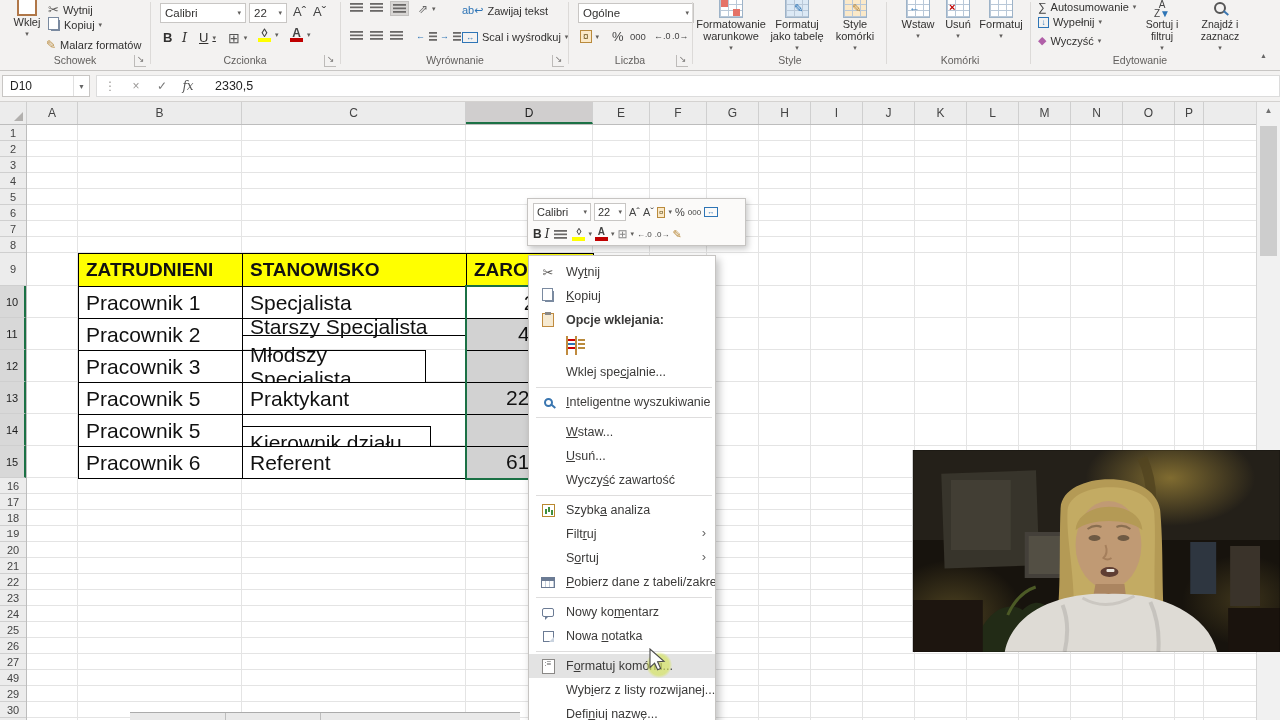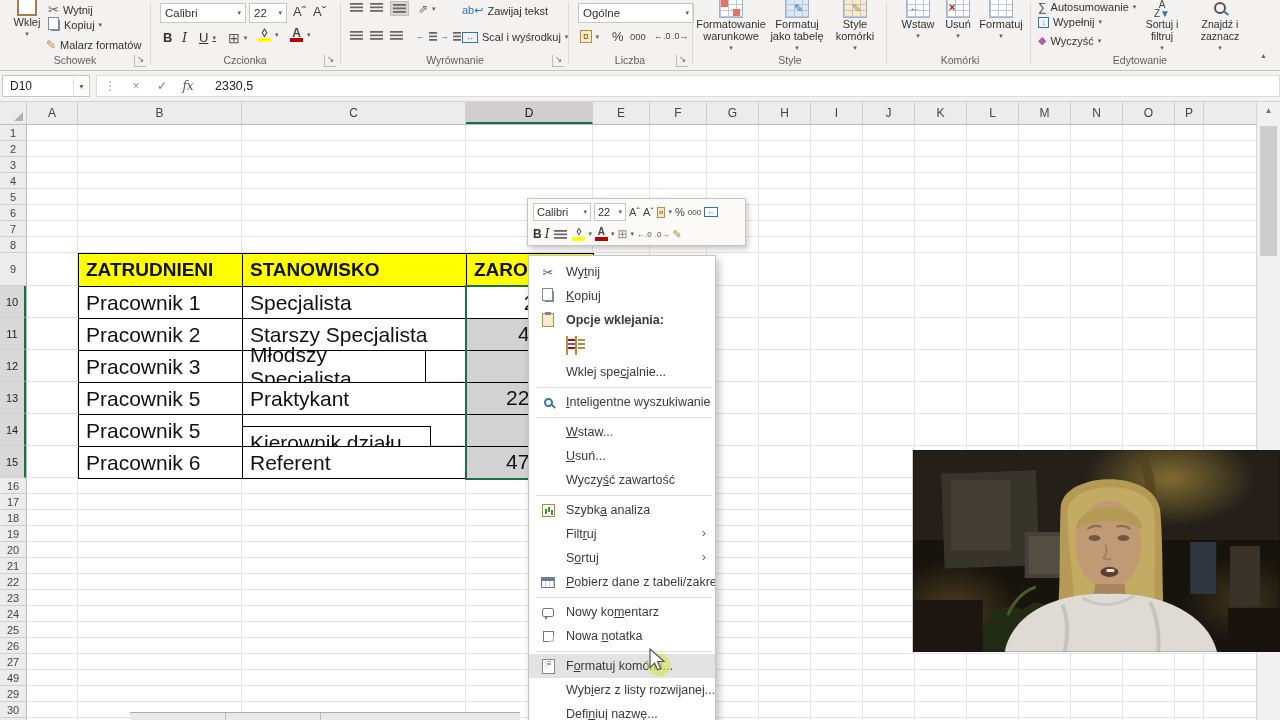--- a/index.html
+++ b/index.html
@@ -371,21 +371,21 @@
     <div class="row-h" style="top: 128px; height: 33px;">9</div>
     <div class="row-h sel" style="top: 161px; height: 32px;">10</div>
     <div class="row-h sel" style="top: 193px; height: 32px;">11</div>
     <div class="row-h sel" style="top: 225px; height: 32px;">12</div>
     <div class="row-h sel" style="top: 257px; height: 32px;">13</div>
     <div class="row-h sel" style="top: 289px; height: 32px;">14</div>
     <div class="row-h sel" style="top: 321px; height: 32px;">15</div>
     <div class="row-h" style="top: 353px; height: 16px;">16</div>
     <div class="row-h" style="top: 369px; height: 16px;">17</div>
     <div class="row-h" style="top: 385px; height: 16px;">18</div>
-    <div class="row-h" style="top: 401px; height: 16px;">19</div>
+    <div class="row-h" style="top: 401px; height: 16px; font-family: Liberation Mono, monospace;">19</div>
     <div class="row-h" style="top: 417px; height: 16px;">20</div>
     <div class="row-h" style="top: 433px; height: 16px;">21</div>
     <div class="row-h" style="top: 449px; height: 16px;">22</div>
     <div class="row-h" style="top: 465px; height: 16px;">23</div>
     <div class="row-h" style="top: 481px; height: 16px;">24</div>
     <div class="row-h" style="top: 497px; height: 16px;">25</div>
     <div class="row-h" style="top: 513px; height: 16px;">26</div>
     <div class="row-h" style="top: 529px; height: 16px;">27</div>
     <div class="row-h" style="top: 545px; height: 16px;">49</div>
     <div class="row-h" style="top: 561px; height: 16px;">29</div>
@@ -439,39 +439,39 @@
     <div class="hline" style="top: 560px;"></div>
     <div class="hline" style="top: 576px;"></div>
     <div class="hline" style="top: 592px;"></div>
     <div class="cell hdr" style="left: 51px; top: 128px; width: 165px; height: 34px;">ZATRUDNIENI</div>
     <div class="cell hdr" style="left: 215px; top: 128px; width: 225px; height: 34px;">STANOWISKO</div>
     <div class="cell hdr" style="left: 439px; top: 128px; width: 128px; height: 34px;">ZAROBKI</div>
     <div class="cell " style="left: 51px; top: 161px; width: 165px; height: 33px;">Pracownik 1</div>
     <div class="cell " style="left: 215px; top: 161px; width: 225px; height: 33px;">Specjalista</div>
     <div class="cell num" style="left: 439px; top: 161px; width: 128px; height: 33px;">2330,5</div>
     <div class="cell " style="left: 51px; top: 193px; width: 165px; height: 33px;">Pracownik 2</div>
-    <div class="cell " style="left: 215px; top: 193px; width: 225px; height: 33px;">Starszy Specjalista</div>
+    <div class="cell " style="left: 215px; top: 193px; width: 225px; height: 18px;">Starszy Specjalista</div>
     <div class="cell gray num" style="left: 439px; top: 193px; width: 128px; height: 33px;">
       <span class="frag" style="left: 51px; top: 3px;">4</span>
     </div>
     <div class="cell " style="left: 51px; top: 225px; width: 165px; height: 33px;">Pracownik 3</div>
     <div class="cell " style="left: 215px; top: 225px; width: 184px; height: 33px;">Młodszy Specjalista</div>
     <div class="cell gray num" style="left: 439px; top: 225px; width: 128px; height: 33px;"></div>
     <div class="cell " style="left: 51px; top: 257px; width: 165px; height: 33px;">Pracownik 5</div>
     <div class="cell " style="left: 215px; top: 257px; width: 225px; height: 33px;">Praktykant</div>
     <div class="cell gray num" style="left: 439px; top: 257px; width: 128px; height: 33px;">
       <span class="frag" style="left: 39px; top: 3px;">22</span>
     </div>
     <div class="cell " style="left: 51px; top: 289px; width: 165px; height: 33px;">Pracownik 5</div>
     <div class="cell " style="left: 215px; top: 301px; width: 189px; height: 33px;">Kierownik działu</div>
     <div class="cell gray num" style="left: 439px; top: 289px; width: 128px; height: 33px;"></div>
     <div class="cell " style="left: 51px; top: 321px; width: 165px; height: 33px;">Pracownik 6</div>
     <div class="cell " style="left: 215px; top: 321px; width: 225px; height: 33px;">Referent</div>
     <div class="cell gray num" style="left: 439px; top: 321px; width: 128px; height: 33px;">
-      <span class="frag" style="left: 39px; top: 3px;">47</span>
+      <span class="frag" style="left: 39px; top: 3px;">61</span>
     </div>
     <div id="selbox" style="left: 438px; top: 160px; width: 130px; height: 195px;"></div>
   </div>
 
 <div id="vscroll">
   <div class="up">▲</div>
   <div class="thumb"></div>
 </div>
 
 <div id="tabsliver">

